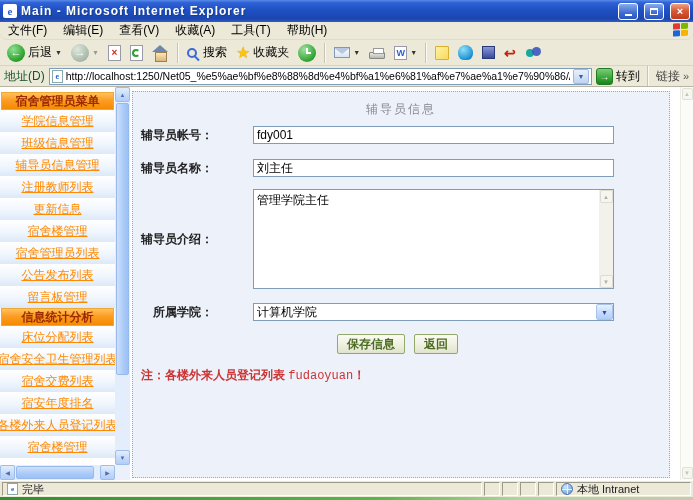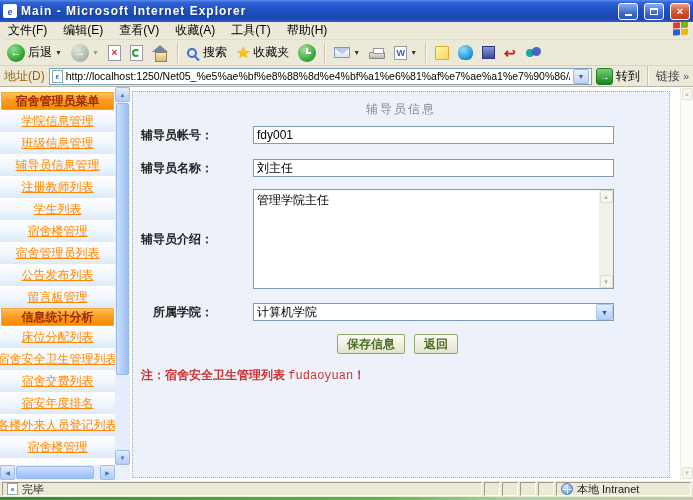--- a/index.html
+++ b/index.html
@@ -15,21 +15,21 @@
   .title-text { flex:1; color:#fff; font-weight:bold; font-size:12px; text-shadow:1px 1px 1px #143A8C;
     white-space:nowrap; overflow:hidden; letter-spacing:1px; }
   .tb-btn { width:20px; height:17px; border:1px solid #fff; border-radius:3px; margin-left:2px;
     display:flex; align-items:center; justify-content:center; color:#fff; font-weight:bold; font-size:11px; line-height:1;
     background:linear-gradient(180deg,#89ABEA 0%,#3E6BD3 60%,#2C55B8 100%); cursor:pointer; }
   .tb-btn.close { background:linear-gradient(180deg,#F0A086 0%,#D75A3A 45%,#C03C1C 100%); }
   .glyph-min { width:7px; height:2px; background:#fff; margin-top:8px; }
   .glyph-max { width:8px; height:7px; border:1px solid #fff; border-top:2px solid #fff; }
 
   
-  .menubar { height:18px; flex:0 0 18px; background:#ECE9D8; display:flex; border-bottom:1px solid #E0DCC8;border-radius:7px; }
+  .menubar { height:18px; flex:0 0 18px; background:#ECE9D8; display:flex; align-items:center; border-bottom:1px solid #E0DCC8;border-radius:7px; }
   .menu-items { display:flex; flex:1; }
   .mb-item { padding:0 8px; font-size:12px; color:#000; cursor:pointer; }
   .win-logo { width:18px; height:16px; margin-right:2px; display:grid; grid-template-columns:7px 7px; grid-template-rows:6px 6px;
     gap:1px; transform:skewY(-4deg); }
   .win-logo i { display:block; border-radius:1px; }
   .win-logo i:nth-child(1){ background:#E23A2E; } .win-logo i:nth-child(2){ background:#7DB700; }
   .win-logo i:nth-child(3){ background:#1A66D6; } .win-logo i:nth-child(4){ background:#F4B400; }
 
   
   .toolbar { height:26px; flex:0 0 26px; background:#ECE9D8; display:flex; align-items:center; padding:0 3px; gap:1px;
@@ -68,21 +68,21 @@
   .box-ico { width:13px; height:13px; background:linear-gradient(#8898D8,#3A4A9A); border:1px solid #283878; }
   .redarrow-ico { color:#C82010; font-weight:bold; font-size:14px; line-height:1; }
   .ppl-ico { position:relative; width:16px; height:14px; }
   .ppl-ico::before { content:""; position:absolute; left:1px; top:3px; width:8px; height:8px; border-radius:50%; background:#18A8A0; }
   .ppl-ico::after  { content:""; position:absolute; left:7px; top:1px; width:9px; height:9px; border-radius:50%; background:#3858C0; opacity:.9; }
   .tsep { width:2px; height:20px; border-left:1px solid #C8C4B4; border-right:1px solid #FAF8F0; margin:0 3px; }
 
   
   .addrbar { height:21px; flex:0 0 21px; background:#ECE9D8; display:flex; align-items:center; gap:4px; padding:0 4px;
     border-bottom:1px solid #B8B4A4; }
-  .addr-label { font-size:12px; color:#a16207; }
+  .addr-label { font-size:12px; color:#14532d; }
   .addr-input { flex:1; height:17px; background:#fff; border:1px solid #7F9DB9; display:flex; align-items:center; gap:3px;
     padding:0 2px; overflow:hidden; cursor:text; }
   .addr-page { width:11px; height:13px; background:#fff; border:1px solid #8AA; flex:0 0 auto;
     display:flex; align-items:center; justify-content:center; color:#2B5FD0; font-size:8px; font-weight:bold; font-family:"Liberation Serif",serif; }
   .addr-url { flex:1; font-size:10.5px; white-space:nowrap; overflow:hidden; color:#000; }
   .addr-drop { width:16px; height:15px; flex:0 0 auto; background:linear-gradient(#E8F0FC,#C0D4F0); border:1px solid #9EBBE8;
     border-radius:2px; display:flex; align-items:center; justify-content:center; font-size:7px; color:#3A5FA8; cursor:pointer; }
   .go-btn { display:flex; align-items:center; gap:3px; cursor:pointer; }
   .go-ico { width:17px; height:17px; border-radius:3px; background:linear-gradient(180deg,#7CCB7C,#2E9E2E 70%,#1E7E1E);
     color:#fff; font-weight:bold; font-size:10px; display:flex; align-items:center; justify-content:center; border:1px solid #1E7E1E; }
@@ -282,21 +282,21 @@
 
   <div class="content">
 
     <div class="sidebar">
       <div class="sb-list">
           <div class="sb-header">宿舍管理员菜单</div>
           <div class="sb-item">学院信息管理</div>
           <div class="sb-item">班级信息管理</div>
           <div class="sb-item">辅导员信息管理</div>
           <div class="sb-item">注册教师列表</div>
-          <div class="sb-item">学生列表</div>
+          <div class="sb-item">更新信息</div>
           <div class="sb-item">宿舍楼管理</div>
           <div class="sb-item">宿舍管理员列表</div>
           <div class="sb-item">公告发布列表</div>
           <div class="sb-item">留言板管理</div>
           <div class="sb-header">信息统计分析</div>
           <div class="sb-item">床位分配列表</div>
           <div class="sb-item">宿舍安全卫生管理列表</div>
           <div class="sb-item">宿舍交费列表</div>
           <div class="sb-item">宿安年度排名</div>
           <div class="sb-item">各楼外来人员登记列表</div>
@@ -350,21 +350,21 @@
               <span class="sel-btn">▼</span>
             </div>
           </div>
 
           <div class="btn-row">
             <button class="xp-button">保存信息</button>
             <button class="xp-button">返回</button>
           </div>
 
           <div class="note">
-            <span>注：宿舍安全卫生管理列表 </span><span class="pw">fudaoyuan</span><span>！</span>
+            <span>注：各楼外来人员登记列表 </span><span class="pw">fudaoyuan</span><span>！</span>
           </div>
         </div>
       </div>
       <div class="main-vscroll">
         <span class="faint-btn">▲</span>
         <span class="faint-btn">▼</span>
       </div>
     </div>
   </div>
 

